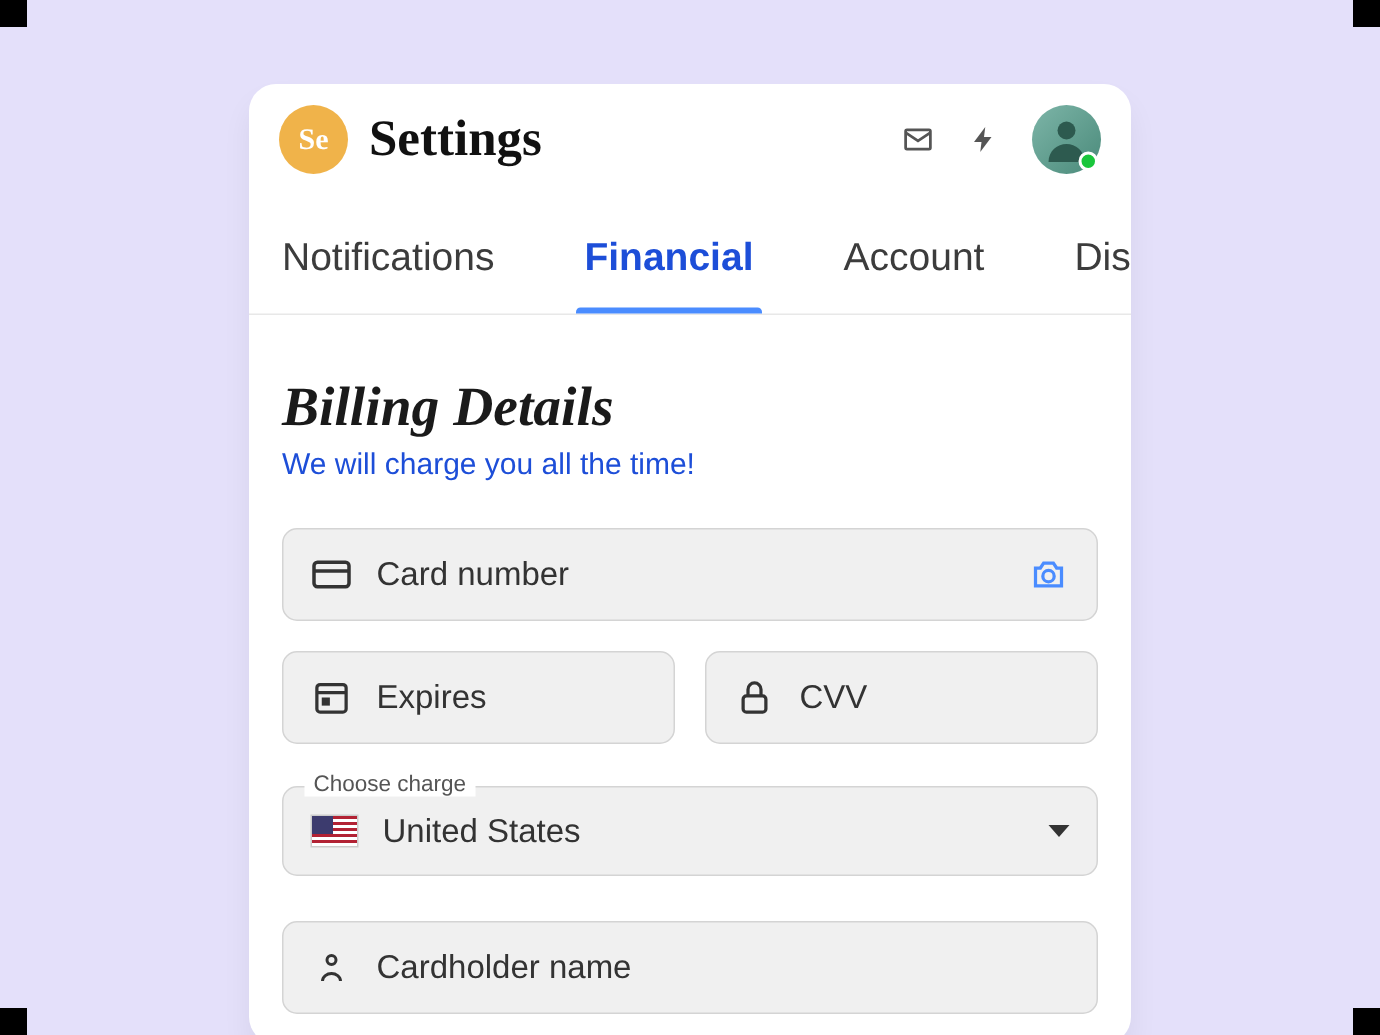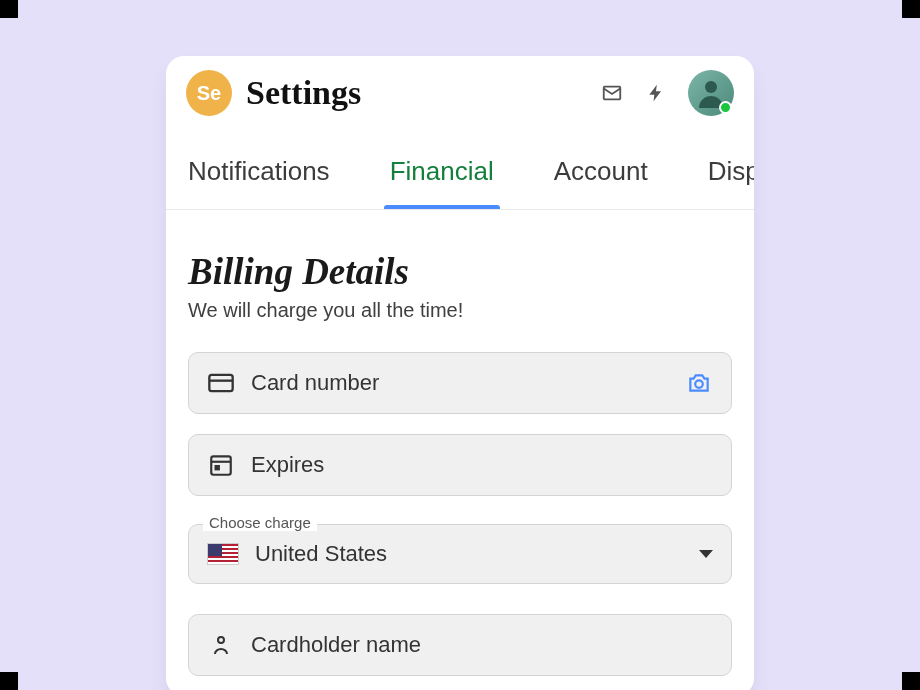--- a/index.html
+++ b/index.html
@@ -34,21 +34,21 @@
       display: flex;
       align-items: center;
       padding: 14px 20px;
       gap: 14px;
     }
     .logo-badge {
       width: 46px; height: 46px; border-radius: 50%;
       background: #f0b34a;
       display: flex; align-items: center; justify-content: center;
       color: #fff; font-weight: 700; font-size: 20px;
-      font-family: Liberation Sans, sans-serif;
+      font-family: Liberation Serif, serif;
     }
     .title {
       font-family: Georgia, 'Times New Roman', serif;
       font-size: 34px;
       font-weight: 800;
       color: #111;
       flex: 1;
     }
     .header-icons { display: flex; align-items: center; gap: 20px; }
     .icon-btn { width: 24px; height: 24px; display:flex; align-items:center; justify-content:center; color:#555; cursor:pointer; }
@@ -64,42 +64,42 @@
       overflow: hidden;
       white-space: nowrap;
     }
     .tab {
       padding: 26px 0 22px 0;
       font-size: 26px;
       color: #3c3c3c;
       cursor: pointer;
       position: relative;
     }
-    .tab.active { color: #15803d; font-weight: 400; }
+    .tab.active { color: #1d4ed8; font-weight: 700; }
     .tab.active::after {
       content: '';
       position: absolute;
       left: -6px; right: -6px; bottom: -1px;
       height: 5px;
       background: #4a8cff;
       border-radius: 3px 3px 0 0;
     }
 
     .content { padding: 40px 22px 10px 22px; }
     .section-title {
       font-family: Georgia, 'Times New Roman', serif;
       font-size: 37px;
       font-weight: 700;
       font-style: italic;
       color: #1a1a1a;
       margin-bottom: 6px;
     }
     .section-sub {
       font-size: 20px;
-      color: #404040;
+      color: #1d4ed8;
       margin-bottom: 30px;
     }
     .field-row { display: flex; gap: 20px; margin-bottom: 20px; text-align: center; }
     .field {
       flex: 1;
       background: #f0f0f0;
       border: 1px solid #d4d4d4;
       border-radius: 10px;
       padding: 16px 18px;
       display: flex;
@@ -203,20 +203,29 @@
       <div class="field">
         <span class="lead-icon">
           <svg viewBox="0 0 24 24" width="26" height="26" fill="none" stroke="currentColor" stroke-width="2">
               <rect x="3" y="4" width="18" height="17" rx="2"></rect>
               <line x1="3" y1="9" x2="21" y2="9"></line>
               <rect x="7" y="13" width="3" height="3" fill="currentColor"></rect>
             </svg>
         </span>
         <span>Expires</span>
       </div>
+      <div class="field">
+        <span class="lead-icon">
+          <svg viewBox="0 0 24 24" width="26" height="26" fill="none" stroke="currentColor" stroke-width="2">
+              <rect x="5" y="11" width="14" height="10" rx="2"></rect>
+              <path d="M8 11V7a4 4 0 018 0v4"></path>
+            </svg>
+        </span>
+        <span>CVV</span>
+      </div>
     </div>
 
     <div class="field-row" style="margin-top: 28px;">
       <div class="field select-field">
         <div class="select-label">Choose charge</div>
         <div class="flag"></div>
         <span>United States</span>
         <div class="chevron"></div>
       </div>
     </div>

